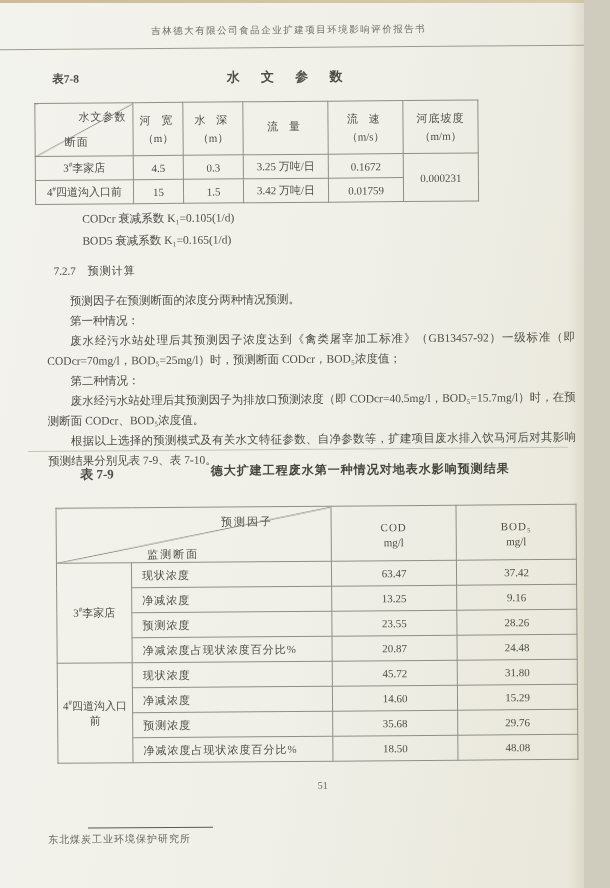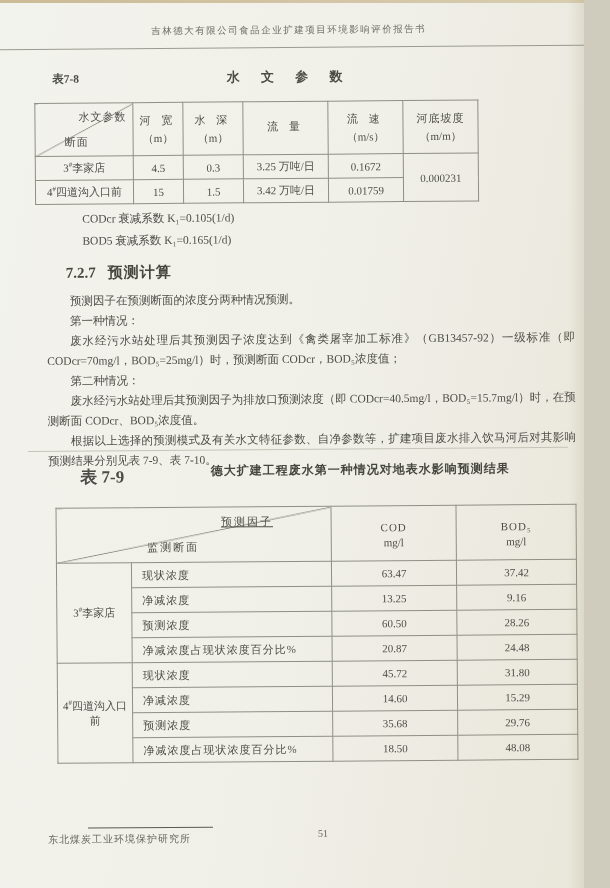--- a/index.html
+++ b/index.html
@@ -30,44 +30,44 @@
   .diag-cell{
     position:relative;
     background:linear-gradient(to bottom right,transparent calc(50% - 0.7px),#8f8f86 calc(50% - 0.1px),#8f8f86 calc(50% + 0.1px),transparent calc(50% + 0.7px));
   }
   .diag-cell .d-top{position:absolute;top:6px;right:6px;letter-spacing:1px;}
   .diag-cell .d-bottom{position:absolute;bottom:6px;left:5px;letter-spacing:1px;margin-left:24px;}
   sup.mark{font-size:7px;vertical-align:super;line-height:0;}
 
   .notes{position:absolute;left:84px;top:206px;font-size:11.5px;line-height:22px;color:#4e4e48;}
 
-  .sec-head{position:absolute;left:67px;top:262px;font-size:15px;font-weight:bold;color:#46463f;letter-spacing:1px;}
+  .sec-head{position:absolute;left:55px;top:262px;font-size:11px;font-weight:normal;color:#46463f;letter-spacing:1px;}
   .sec-head .num{margin-right:12px;letter-spacing:0;}
 
   .paras{position:absolute;left:48px;top:289px;width:528px;font-size:11.5px;line-height:20px;text-align:justify;color:#4e4e48;}
   .paras p{margin:0;text-indent:2em;}
 
   .divider{position:absolute;left:28px;top:449px;width:540px;height:1px;background:#c4c4b8;}
 
-  .t79-label{position:absolute;left:80px;top:464px;font-size:17px;font-weight:bold;color:#4c4c46;}
+  .t79-label{position:absolute;left:80px;top:464px;font-size:13px;font-weight:bold;color:#4c4c46;}
   .t79-title{position:absolute;left:150px;top:462px;width:420px;text-align:center;font-size:12px;font-weight:bold;color:#46463f;letter-spacing:1px;}
 
   .t79{position:absolute;left:55px;top:506px;width:520px;}
   .t79 .hdr-row td{height:54px;}
   .t79 .data-row td{height:24px;}
   .t79 .lab{text-align:left;padding-left:10px;letter-spacing:1px;}
   .diag79{position:relative;
     background:linear-gradient(to bottom right,transparent calc(50% - 0.8px),#8f8f86 calc(50% - 0.1px),#8f8f86 calc(50% + 0.1px),transparent calc(50% + 0.8px));
   }
-  .diag79 .d-top{position:absolute;top:7px;left:60%;letter-spacing:2px;text-decoration:underline;}
-  .diag79 .d-bottom{position:absolute;bottom:7px;left:33%;letter-spacing:2px;}
+  .diag79 .d-top{position:absolute;top:7px;left:60%;letter-spacing:2px;}
+  .diag79 .d-bottom{position:absolute;bottom:0;left:33%;letter-spacing:2px;}
 
   .foot-stub{position:absolute;left:85px;top:826px;width:125px;height:1px;background:#5a5a52;}
   .foot-org{position:absolute;left:45px;top:831px;font-size:10px;letter-spacing:1px;color:#66665e;}
-  .page-num{position:absolute;left:315px;top:828px;font-size:10px;color:#66665e;}
+  .page-num{position:absolute;left:315px;top:780px;font-size:10px;color:#66665e;}
 </style>
 </head>
 <body>
 
 <div id="page">
   <div class="edge-top"></div>
   <div class="edge-right"></div>
 
   <div id="content">
 
@@ -189,21 +189,21 @@
         <td>63.47</td>
         <td>37.42</td>
       </tr>
       <tr class="data-row">
         <td class="lab">净减浓度</td>
         <td>13.25</td>
         <td>9.16</td>
       </tr>
       <tr class="data-row">
         <td class="lab">预测浓度</td>
-        <td>60.50</td>
+        <td>23.55</td>
         <td>28.26</td>
       </tr>
       <tr class="data-row">
         <td class="lab">净减浓度占现状浓度百分比%</td>
         <td>20.87</td>
         <td>24.48</td>
       </tr>
 
       <tr class="data-row">
         <td rowspan="4">

